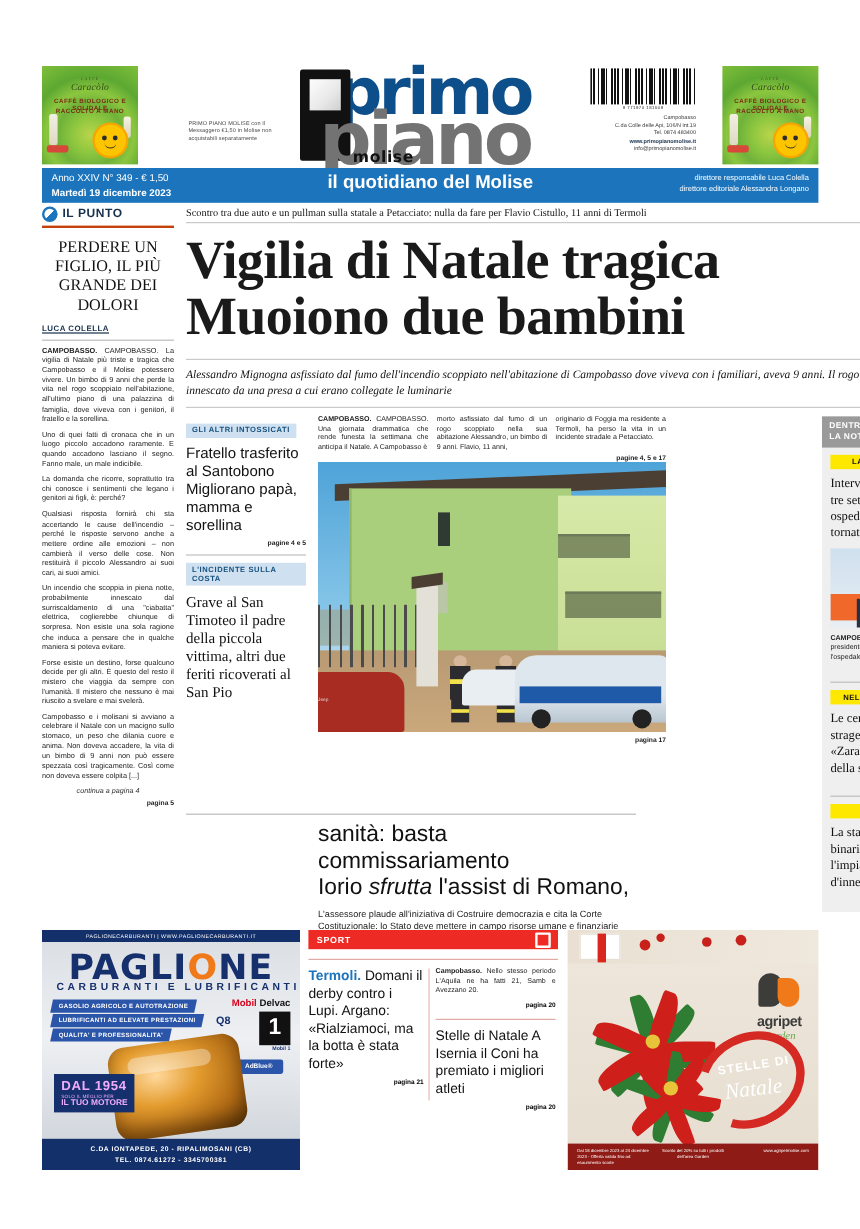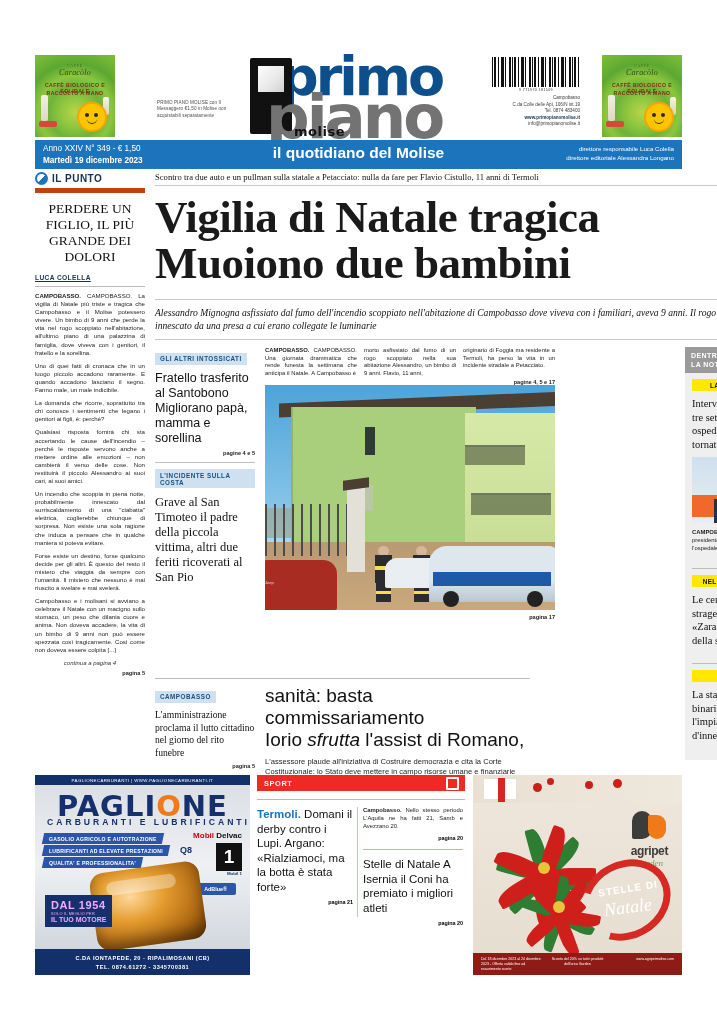--- a/index.html
+++ b/index.html
@@ -69,21 +69,21 @@
   .blue-bar .left b { font-weight:bold; }
   .blue-bar .center { position:absolute; left:0; right:0; top:4px; text-align:center; color:#fff;
      font-weight:bold; font-size:15.5px; font-family:"Liberation Sans", sans-serif; }
   .blue-bar .right { position:absolute; right:8px; top:4px; color:#fff; font-size:6.2px; line-height:9px; text-align:right; }
 
   
   .content { position:absolute; left:35px; top:172px; width:647px; height:600px; }
 
   .col-left { position:absolute; left:0; top:0; width:110px; }
 
-  .punto-head { display:flex; align-items:center; gap:4px; padding-bottom:3px; border-bottom:5px solid #c2410c; }
+  .punto-head { display:flex; align-items:center; gap:4px; padding-bottom:3px; border-bottom:2px solid #c2410c; }
   .punto-icon { width:13px; height:13px; border-radius:50%; background:#1b74bc; position:relative;}
   .punto-icon::after { content:""; position:absolute; left:2px; top:2px; width:9px; height:9px; border-radius:50%;
       background:linear-gradient(135deg,#fff 0 50%, #1b74bc 50% 100%); }
   .punto-title { font-weight:bold; font-size:10px; color:#16304d; letter-spacing:.5px;}
 
   .punto-headline { font-family:"Liberation Serif", serif; text-align:center; font-size:13.5px;
       line-height:16px; color:#111; margin-top:8px; }
   .punto-author { font-size:6.6px; font-weight:bold; color:#16304d; letter-spacing:.4px;
       text-decoration:underline; margin-top:9px; padding-bottom:3px;}
   .punto-rule { border-top:1px solid #bbb; margin-top:2px; }
@@ -482,25 +482,20 @@
             </div>
 
           </div>
         </div>
 
       </div>
     </div>
   </div>
 
   <div style="position:absolute; left:155px; top:672px; width:375px;" class="iorio-wrap">
-    <div class="iorio-left">
-      <div class="tag blue">CAMPOBASSO</div>
-      <div class="iorio-small">L'amministrazione proclama il lutto cittadino nel giorno del rito funebre</div>
-      <div class="page-ref">pagina 5</div>
-    </div>
     <div class="iorio-body">
       <div class="iorio-title">sanità: basta commissariamento</div>
       <div class="iorio-title">
         <span>Iorio </span><i>sfrutta</i><span> l'assist di Romano,</span>
       </div>
       <div class="iorio-sub">L'assessore plaude all'iniziativa di Costruire democrazia e cita la Corte Costituzionale: lo Stato deve mettere in campo risorse umane e finanziarie</div>
       <div class="page-ref">pagina 2</div>
     </div>
   </div>
 

